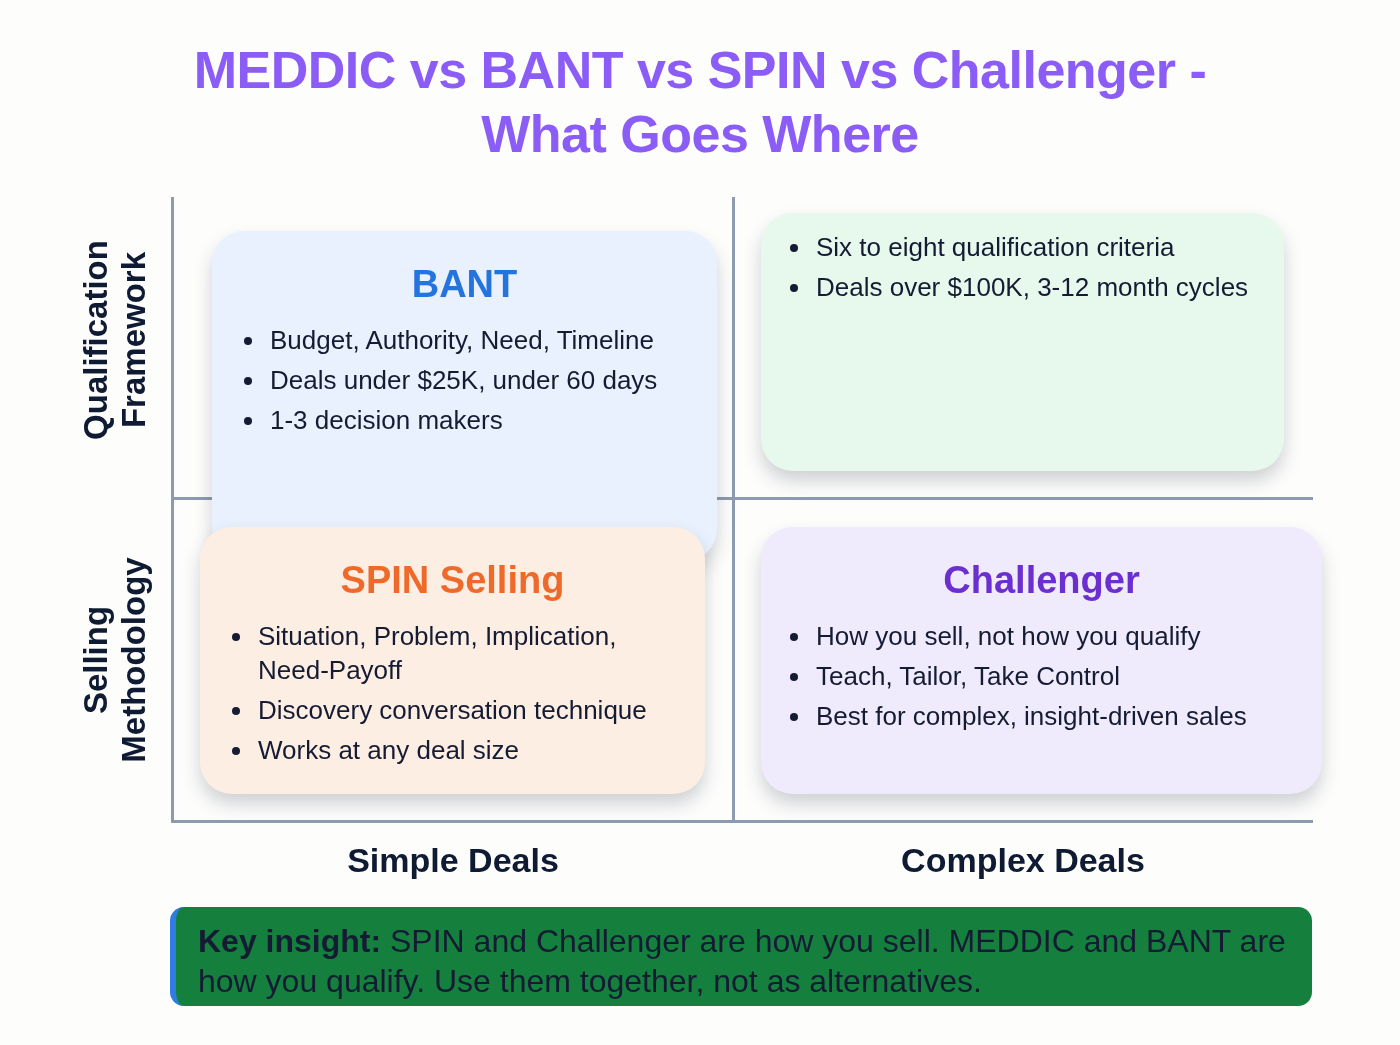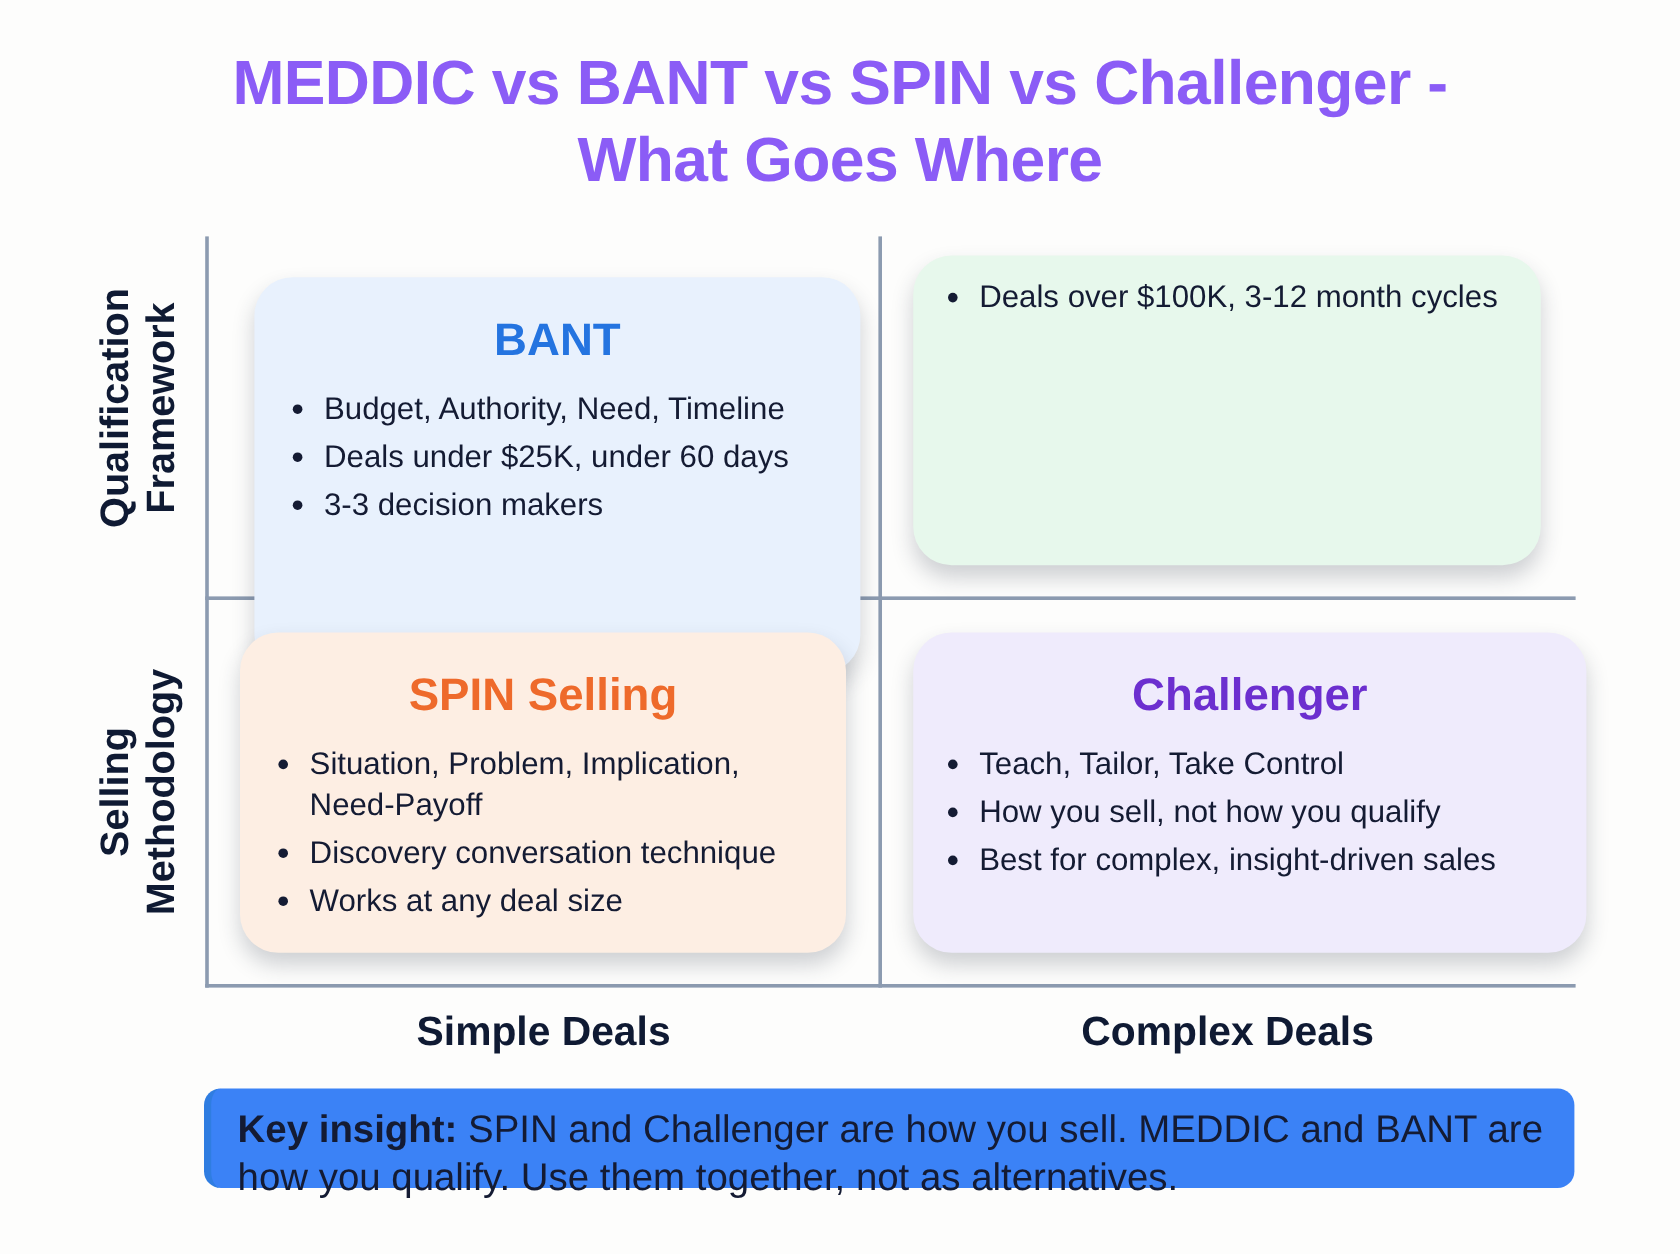--- a/index.html
+++ b/index.html
@@ -41,22 +41,22 @@
       content: ""; position: absolute; left: 0; top: 17px;
       width: 8px; height: 8px; border-radius: 50%; background: #141b33;
     }
     .card li.wrap { line-height: 34px; padding-top: 3px; padding-bottom: 3px; }
     .card li.wrap::before { top: 17px; }
     .xlabel {
       position: absolute; width: 400px; text-align: center;
       font-weight: 700; font-size: 34px; line-height: 40px; color: #0f1a33;
     }
     .insight {
-      position: absolute; left: 170px; top: 907px; width: 1142px; height: 83px;
-      background: #3b82f6; border-radius: 14px; box-sizing: border-box;
+      position: absolute; left: 170px; top: 907px; width: 1142px; height: 99px;
+      background: #15803d; border-radius: 14px; box-sizing: border-box;
       border-left: 6px solid #2f7de1;
       padding: 14px 20px 0 22px;
       font-size: 32px; line-height: 40px; color: #141b33;
     }
     .insight b { font-weight: 700; }
   </style>
 </head>
 <body>
 
 <div class="title">
@@ -76,44 +76,45 @@
 <div class="ylabel" style="left:-25px; top:622px;">
   <div>Selling</div>
   <div>Methodology</div>
 </div>
 
 <div class="card" style="left:200px; top:231px; width:505px; height:330px; background:#e8f1fd;margin-left:12px;">
   <div class="card-title" style="color:#2474e0;">BANT</div>
   <ul>
     <li>Budget, Authority, Need, Timeline</li>
     <li>Deals under $25K, under 60 days</li>
-    <li>3-3 decision makers</li>
+    <li>1-3 decision makers</li>
   </ul>
 </div>
 
 <div class="card" style="left:761px; top:213px; width:523px; height:258px; background:#e7f8ec;">
   <ul style="padding-left:29px;">
+    <li>Six to eight qualification criteria</li>
     <li>Deals over $100K, 3-12 month cycles</li>
   </ul>
 </div>
 
 <div class="card" style="left:200px; top:527px; width:505px; height:267px; background:#fdeee3;">
   <div class="card-title" style="color:#ee6a2b;">SPIN Selling</div>
   <ul>
     <li class="wrap" style="width:370px;">Situation, Problem, Implication, Need-Payoff</li>
     <li>Discovery conversation technique</li>
     <li>Works at any deal size</li>
   </ul>
 </div>
 
 <div class="card" style="left:761px; top:527px; width:561px; height:267px; background:#efebfc;">
   <div class="card-title" style="color:#6c2fcf;">Challenger</div>
   <ul style="padding-left:29px;">
+    <li>How you sell, not how you qualify</li>
     <li>Teach, Tailor, Take Control</li>
-    <li>How you sell, not how you qualify</li>
     <li>Best for complex, insight-driven sales</li>
   </ul>
 </div>
 
 <div class="xlabel" style="left:253px; top:840px;">Simple Deals</div>
 <div class="xlabel" style="left:823px; top:840px;">Complex Deals</div>
 
 <div class="insight">
   <b>Key insight:</b><span> SPIN and Challenger are how you sell. MEDDIC and BANT are how you qualify. Use them together, not as alternatives.</span>
 </div>

